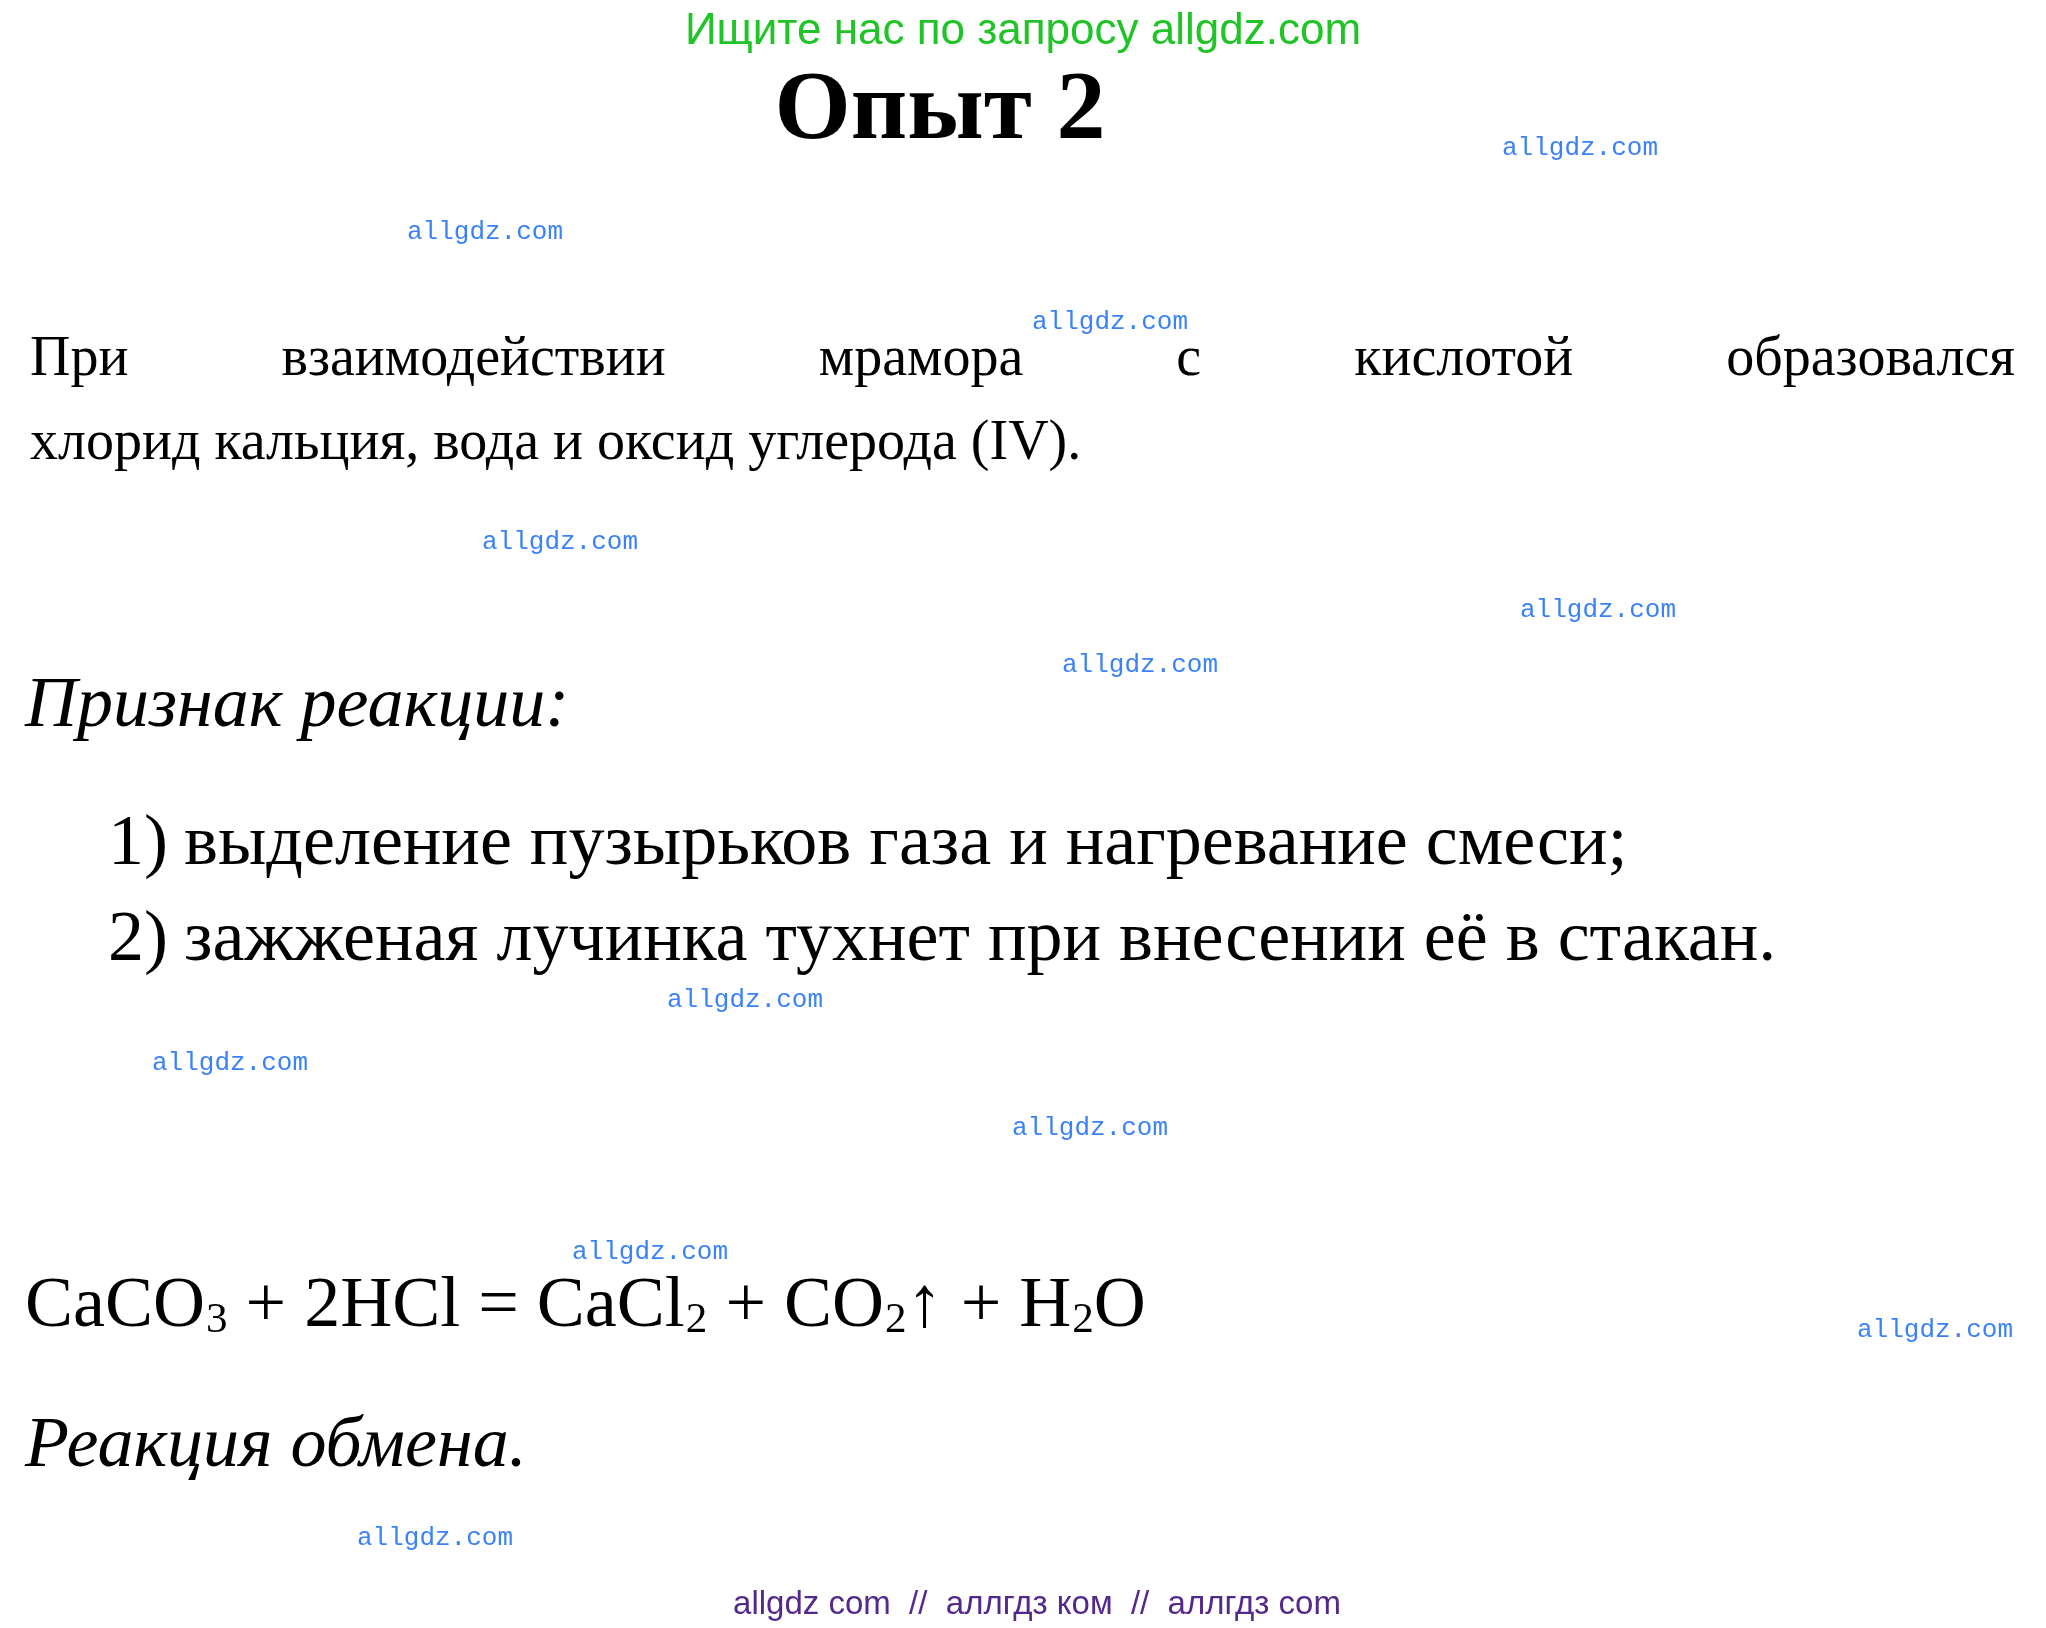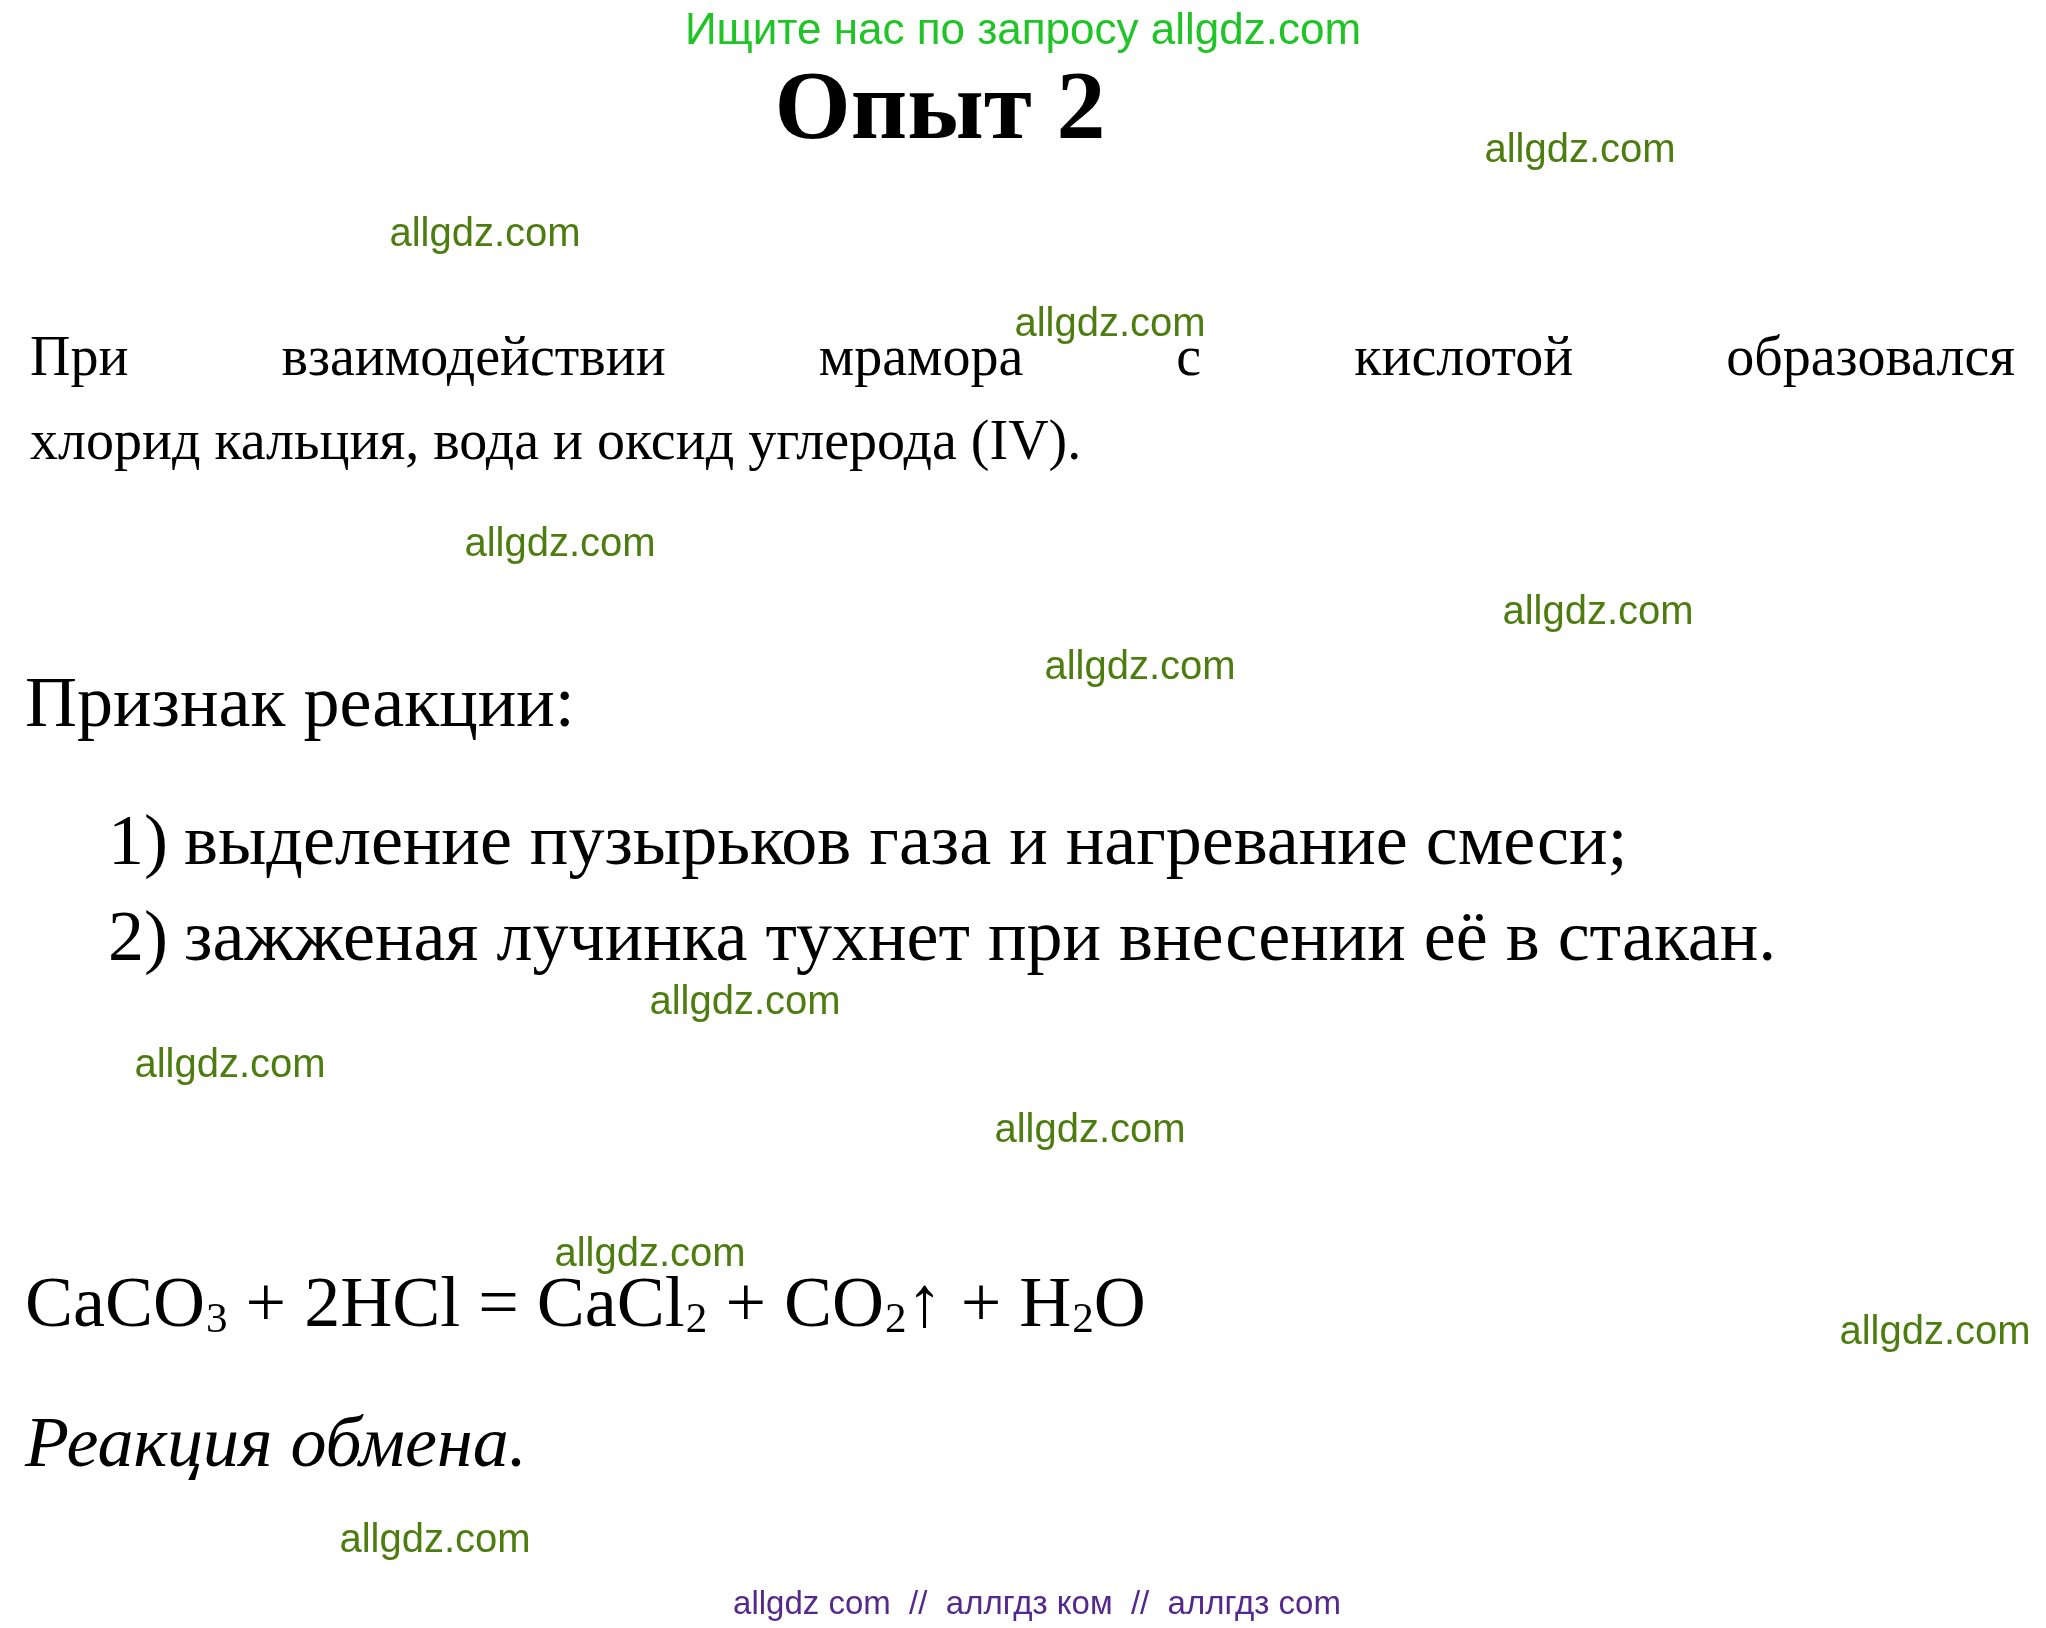--- a/index.html
+++ b/index.html
@@ -36,20 +36,21 @@
     font-size: 56px;
     line-height: 84px;
   }
   .para .line1 { text-align: justify; text-align-last: justify; }
   .para .line2 { text-align: left; }
   .signs-heading {
     position: absolute;
     top: 666px; left: 25px;
     font-size: 72px;
     line-height: 1;
+    font-style: italic;
   }
   .signs {
     position: absolute;
     top: 792px; left: 108px;
     font-size: 72px;
     line-height: 96px;
   }
   .sign-item { display: flex; }
   .sign-num { margin-right: 16px; }
   .eq-heading {
@@ -86,23 +87,23 @@
     text-align: center;
     font-family: "Liberation Sans", "DejaVu Sans", sans-serif;
     font-size: 33px;
     color: #55298b;
     white-space: pre;
     padding-left: 28px;
   }
   .wm {
     position: absolute;
     transform: translate(-50%, -50%);
-    font-family: Liberation Sans, sans-serif;
-    font-size: 40px;
-    color: #4d7c0f;
+    font-family: Liberation Mono, monospace;
+    font-size: 26px;
+    color: #3b82f6;
     white-space: nowrap;
   }
 </style>
 </head>
 <body>
 
 <div id="page">
 
   <div class="promo">Ищите нас по запросу allgdz.com</div>
 

